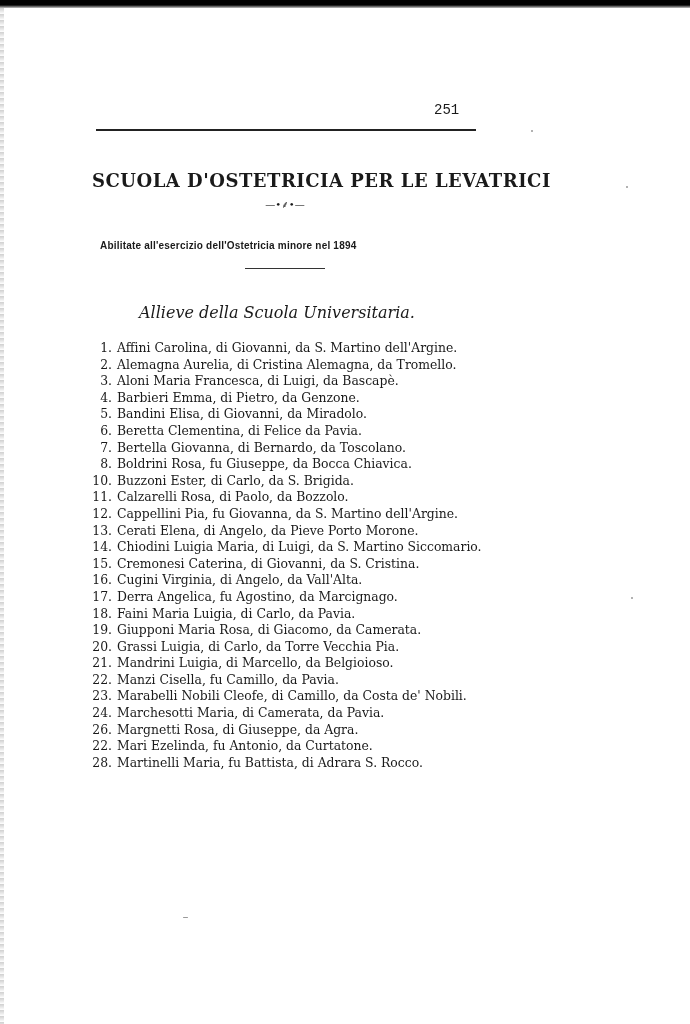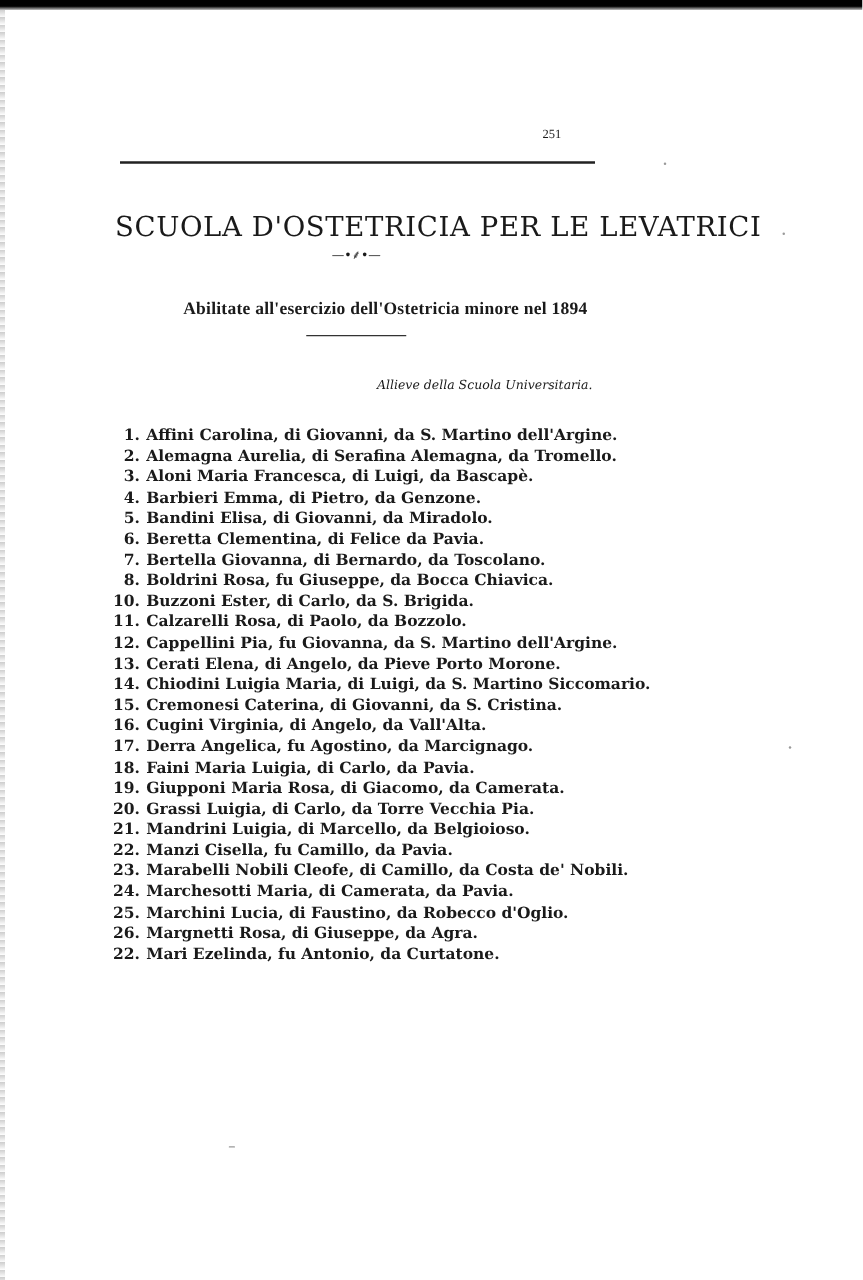--- a/index.html
+++ b/index.html
@@ -11,49 +11,50 @@
     .top-band {
       position: absolute; left: 0; top: 0; width: 690px; height: 8px;
       background: linear-gradient(to bottom, #000 0, #000 5px, #444 6px, #fff 9px);
     }
     .left-edge {
       position: absolute; left: 0; top: 8px; width: 4px; height: 1016px;
       background: repeating-linear-gradient(to bottom, #bbb 0, #ddd 3px, #fff 6px);
       opacity: 0.7;
     }
     .page-number {
-      position: absolute; left: 434px; top: 102px; font-size: 10px;
-      font-family: Liberation Serif, serif;
+      position: absolute; left: 434px; top: 102px; font-size: 14px;
+      font-family: Liberation Mono, monospace;
     }
     .header-rule {
       position: absolute; left: 96px; top: 129px; width: 380px; height: 2px; background: #222;
     }
     .main-title {
       position: absolute; left: 92px; top: 170px; width: 390px; text-align: center;
-      font-size: 22px; letter-spacing: 0.5px; font-family: "DejaVu Serif", serif;
+      font-size: 18px; letter-spacing: 0.5px; font-family: "DejaVu Serif", serif;
       white-space: nowrap;
+      font-weight: bold;
     }
     .ornament {
       position: absolute; left: 255px; top: 199px; width: 60px; text-align: center;
       font-size: 10px; line-height: 12px;
     }
     .subtitle {
-      position: absolute; left: 100px; top: 240px; width: 370px; text-align: right;
-      font-family: Liberation Serif, serif; font-weight: bold; font-size: 14px;
+      position: absolute; left: 100px; top: 240px; width: 370px; text-align: left;
+      font-family: Liberation Sans, sans-serif; font-weight: bold; font-size: 10px;
       white-space: nowrap; letter-spacing: 0.2px;
     }
     .subtitle-rule {
       position: absolute; left: 245px; top: 268px; width: 80px; height: 1px; background: #333;
     }
     .section-heading {
-      position: absolute; left: 104px; top: 303px; width: 370px; text-align: right;
-      font-style: italic; font-size: 10px; font-family: "DejaVu Serif", serif;
+      position: absolute; left: 92px; top: 303px; width: 370px; text-align: center;
+      font-style: italic; font-size: 16px; font-family: "DejaVu Serif", serif;
     }
     .entries {
-      position: absolute; left: 86px; top: 340px; margin: 0; padding: 0; list-style: none; font-weight: bold;
+      position: absolute; left: 86px; top: 340px; margin: 0; padding: 0; list-style: none;
     }
     .entry {
       height: 16.6px; line-height: 16.6px; font-size: 12.4px; white-space: nowrap;
       font-family: "DejaVu Serif", serif;
     }
     .entry-num {
       display: inline-block; width: 26px; text-align: right; margin-right: 5px;
     }
     .speck { position: absolute; background: #999; width: 2px; height: 2px; border-radius: 1px; }
   </style>
@@ -69,21 +70,21 @@
 <div class="main-title">SCUOLA D'OSTETRICIA PER LE LEVATRICI</div>
 <div class="ornament">—•⸙•—</div>
 
 <div class="subtitle">Abilitate all'esercizio dell'Ostetricia minore nel 1894</div>
 <div class="subtitle-rule"></div>
 
 <div class="section-heading">Allieve della Scuola Universitaria.</div>
 
 <ol class="entries" id="entry-list">
     <li class="entry"><span class="entry-num">1.</span><span class="entry-text">Affini Carolina, di Giovanni, da S. Martino dell'Argine.</span></li>
-    <li class="entry"><span class="entry-num">2.</span><span class="entry-text">Alemagna Aurelia, di Serafina Alemagna, da Tromello.</span></li>
+    <li class="entry"><span class="entry-num">2.</span><span class="entry-text">Alemagna Aurelia, di Cristina Alemagna, da Tromello.</span></li>
     <li class="entry"><span class="entry-num">3.</span><span class="entry-text">Aloni Maria Francesca, di Luigi, da Bascapè.</span></li>
     <li class="entry"><span class="entry-num">4.</span><span class="entry-text">Barbieri Emma, di Pietro, da Genzone.</span></li>
     <li class="entry"><span class="entry-num">5.</span><span class="entry-text">Bandini Elisa, di Giovanni, da Miradolo.</span></li>
     <li class="entry"><span class="entry-num">6.</span><span class="entry-text">Beretta Clementina, di Felice da Pavia.</span></li>
     <li class="entry"><span class="entry-num">7.</span><span class="entry-text">Bertella Giovanna, di Bernardo, da Toscolano.</span></li>
     <li class="entry"><span class="entry-num">8.</span><span class="entry-text">Boldrini Rosa, fu Giuseppe, da Bocca Chiavica.</span></li>
     <li class="entry"><span class="entry-num">10.</span><span class="entry-text">Buzzoni Ester, di Carlo, da S. Brigida.</span></li>
     <li class="entry"><span class="entry-num">11.</span><span class="entry-text">Calzarelli Rosa, di Paolo, da Bozzolo.</span></li>
     <li class="entry"><span class="entry-num">12.</span><span class="entry-text">Cappellini Pia, fu Giovanna, da S. Martino dell'Argine.</span></li>
     <li class="entry"><span class="entry-num">13.</span><span class="entry-text">Cerati Elena, di Angelo, da Pieve Porto Morone.</span></li>
@@ -91,21 +92,21 @@
     <li class="entry"><span class="entry-num">15.</span><span class="entry-text">Cremonesi Caterina, di Giovanni, da S. Cristina.</span></li>
     <li class="entry"><span class="entry-num">16.</span><span class="entry-text">Cugini Virginia, di Angelo, da Vall'Alta.</span></li>
     <li class="entry"><span class="entry-num">17.</span><span class="entry-text">Derra Angelica, fu Agostino, da Marcignago.</span></li>
     <li class="entry"><span class="entry-num">18.</span><span class="entry-text">Faini Maria Luigia, di Carlo, da Pavia.</span></li>
     <li class="entry"><span class="entry-num">19.</span><span class="entry-text">Giupponi Maria Rosa, di Giacomo, da Camerata.</span></li>
     <li class="entry"><span class="entry-num">20.</span><span class="entry-text">Grassi Luigia, di Carlo, da Torre Vecchia Pia.</span></li>
     <li class="entry"><span class="entry-num">21.</span><span class="entry-text">Mandrini Luigia, di Marcello, da Belgioioso.</span></li>
     <li class="entry"><span class="entry-num">22.</span><span class="entry-text">Manzi Cisella, fu Camillo, da Pavia.</span></li>
     <li class="entry"><span class="entry-num">23.</span><span class="entry-text">Marabelli Nobili Cleofe, di Camillo, da Costa de' Nobili.</span></li>
     <li class="entry"><span class="entry-num">24.</span><span class="entry-text">Marchesotti Maria, di Camerata, da Pavia.</span></li>
-    <li class="entry"><span class="entry-num">25.</span><span class="entry-text">Marchini Lucia, di Faustino, da Robecco d'Oglio.</span></li>
     <li class="entry"><span class="entry-num">26.</span><span class="entry-text">Margnetti Rosa, di Giuseppe, da Agra.</span></li>
     <li class="entry"><span class="entry-num">22.</span><span class="entry-text">Mari Ezelinda, fu Antonio, da Curtatone.</span></li>
+    <li class="entry"><span class="entry-num">28.</span><span class="entry-text">Martinelli Maria, fu Battista, di Adrara S. Rocco.</span></li>
   </ol>
 
 <div class="speck" style="left:531px;top:130px;"></div>
 <div class="speck" style="left:626px;top:186px;"></div>
 <div class="speck" style="left:631px;top:597px;"></div>
 <div class="speck" style="left:183px;top:917px;width:5px;height:1px;"></div>
 
 </body></html>

